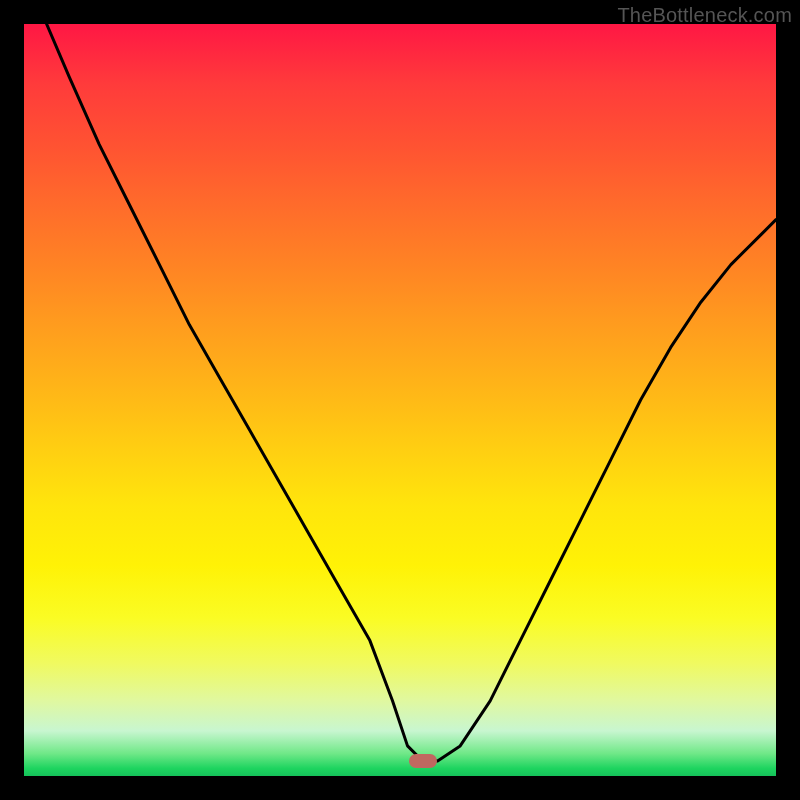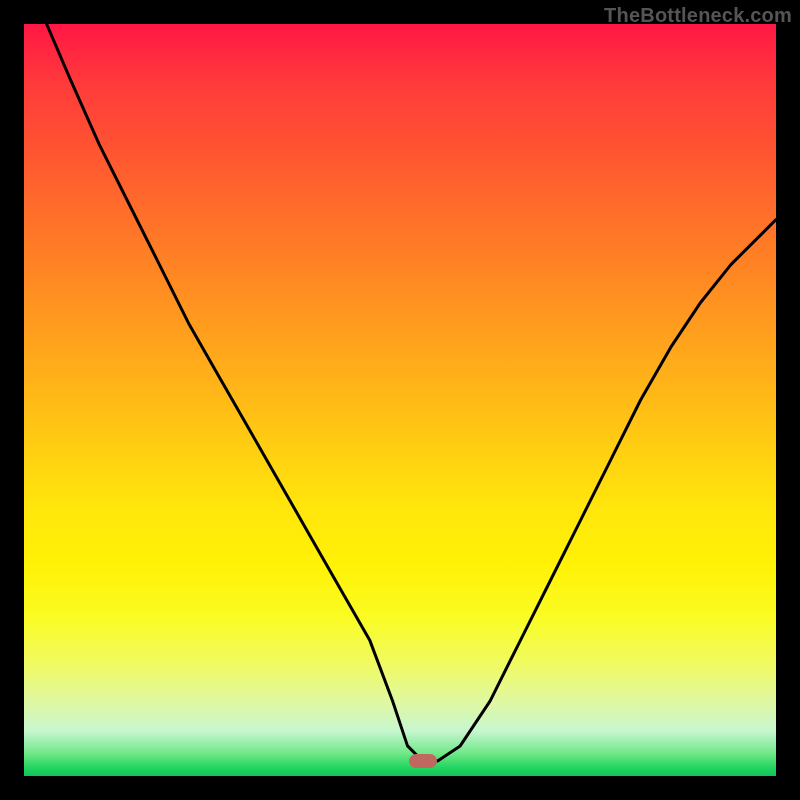--- a/index.html
+++ b/index.html
@@ -42,21 +42,21 @@
       #1dd45f 99%,
       #15c25a 100%
     );
   }
   .watermark {
     position: absolute;
     top: 4px;
     right: 8px;
     color: #555;
     font-size: 20px;
-    font-weight: bold;
+    font-weight: normal;
     letter-spacing: 0.2px;
     z-index: 10;
   }
   svg.curve {
     position: absolute;
     left: 0;
     top: 0;
     width: 100%;
     height: 100%;
   }

